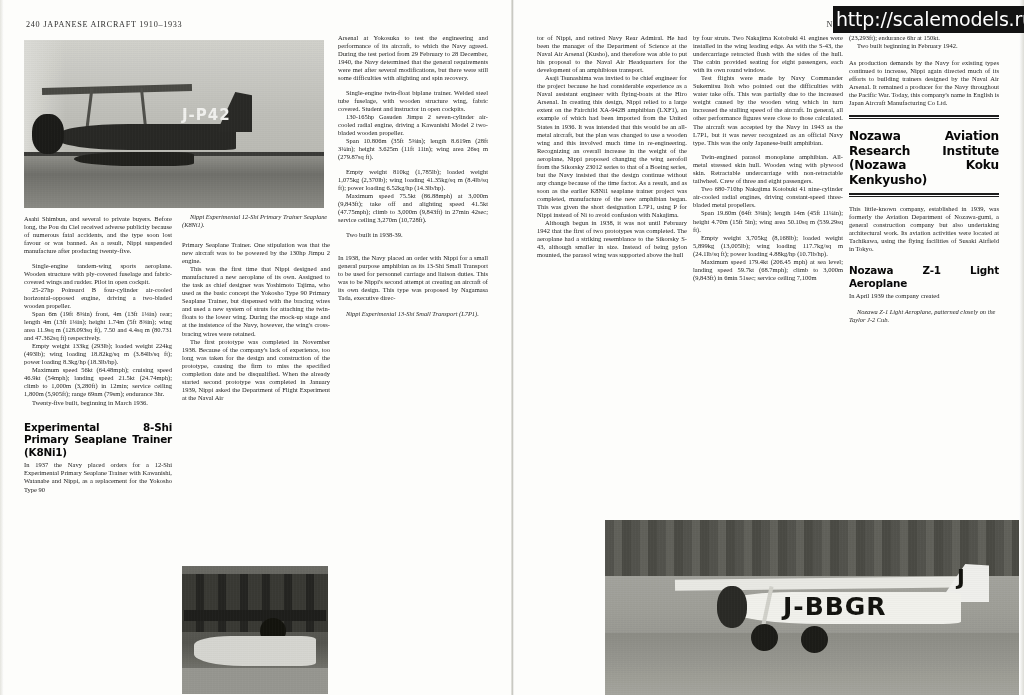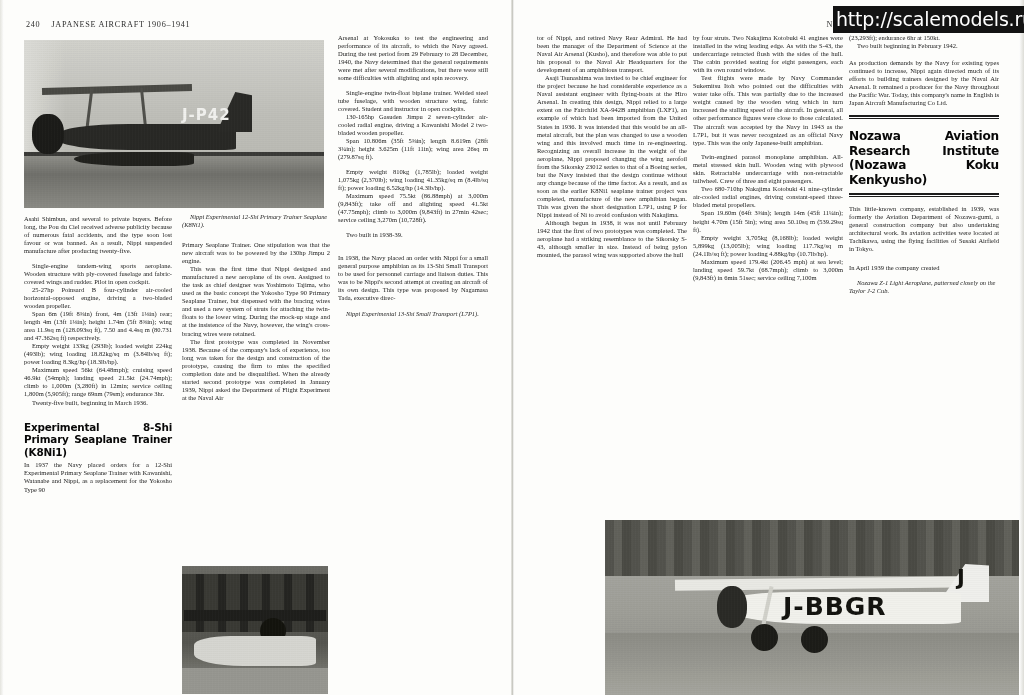--- a/index.html
+++ b/index.html
@@ -56,21 +56,21 @@
   
   .running-head {
     position: absolute;
     font-family: "Liberation Serif", serif;
     font-size: 8.2px;
     letter-spacing: 0.7px;
     color: #2e2e2e;
     white-space: nowrap;
   }
   .running-head .folio {
-    margin-right: 11px;
+    margin-right: 3px;
   }
   .rh-left  { left: 26px;  top: 20px; }
   .rh-right { right: 150px; top: 20px; text-align: right; }
 
   
   .watermark {
     position: absolute;
     top: 6px;
     right: 0;
     width: 191px;
@@ -294,21 +294,21 @@
 
 <div id="page">
 
   <div class="leaf left"></div>
   <div class="leaf right"></div>
   <div class="page-edge-left"></div>
   <div class="gutter"></div>
   <div class="page-edge-right"></div>
 
   <div class="running-head rh-left">
-    <span class="folio">240</span><span>JAPANESE AIRCRAFT 1906–1941</span>
+    <span class="folio">240</span><span>JAPANESE AIRCRAFT 1910–1933</span>
   </div>
   <div class="running-head rh-right">
     <span>NOZAWA A</span>
   </div>
 
   <div class="watermark">http://scalemodels.ru</div>
 
   <div class="photo" id="photo-seaplane">
     <div class="sky"></div>
     <div class="hazeL"></div>
@@ -411,18 +411,19 @@
 
     <hr class="rule-double">
 
     <div class="head big">Nozawa Aviation Research Institute (Nozawa Koku Kenkyusho)</div>
 
     <hr class="rule-double tight">
 
     <p class="noindent">This little-known company, established in 1939, was formerly the Aviation Department of Nozawa-gumi, a general construction company but also undertaking architectural work. Its aviation activities were located at Tachikawa, using the flying facilities of Susaki Airfield in Tokyo.</p>
 
     <div style="height:11px"></div>
+    <div class="head">Nozawa Z-1 Light Aeroplane</div>
     <p class="noindent">In April 1939 the company created</p>
     <div style="height:7px"></div>
     <p class="caption">Nozawa Z-1 Light Aeroplane, patterned closely on the Taylor J-2 Cub.</p>
   </div>
 
 </div>
 
 </body></html>

